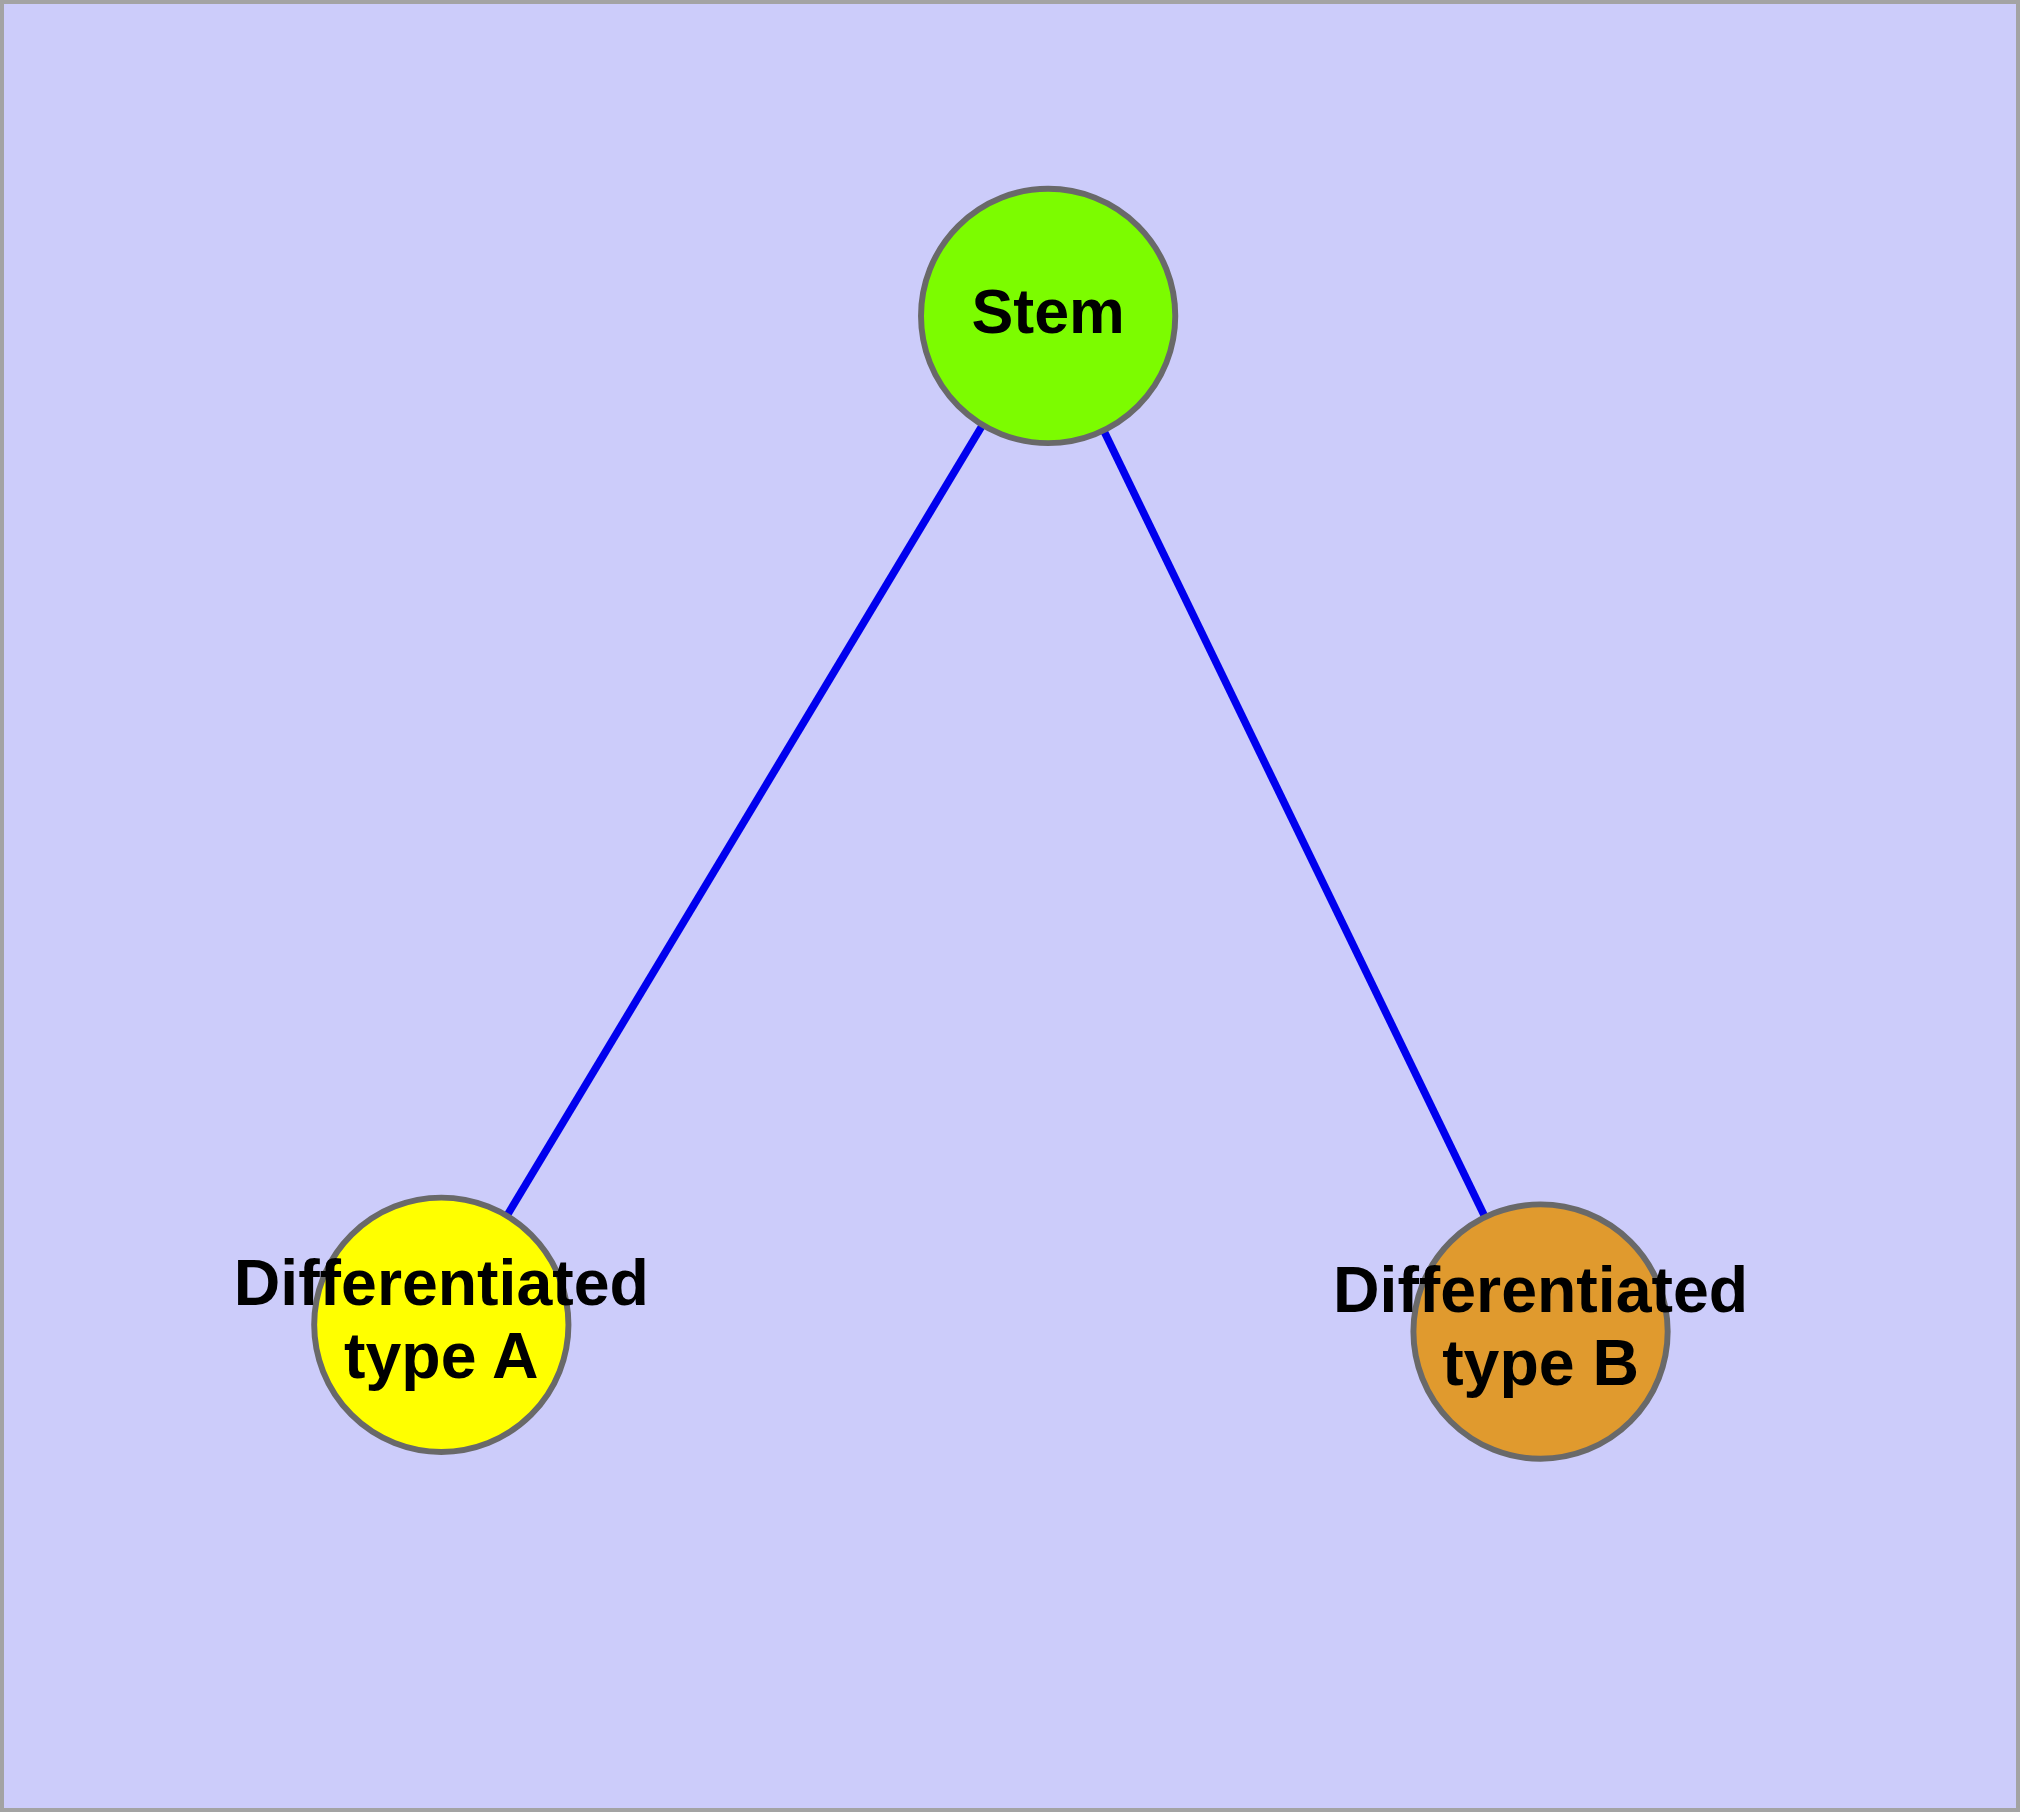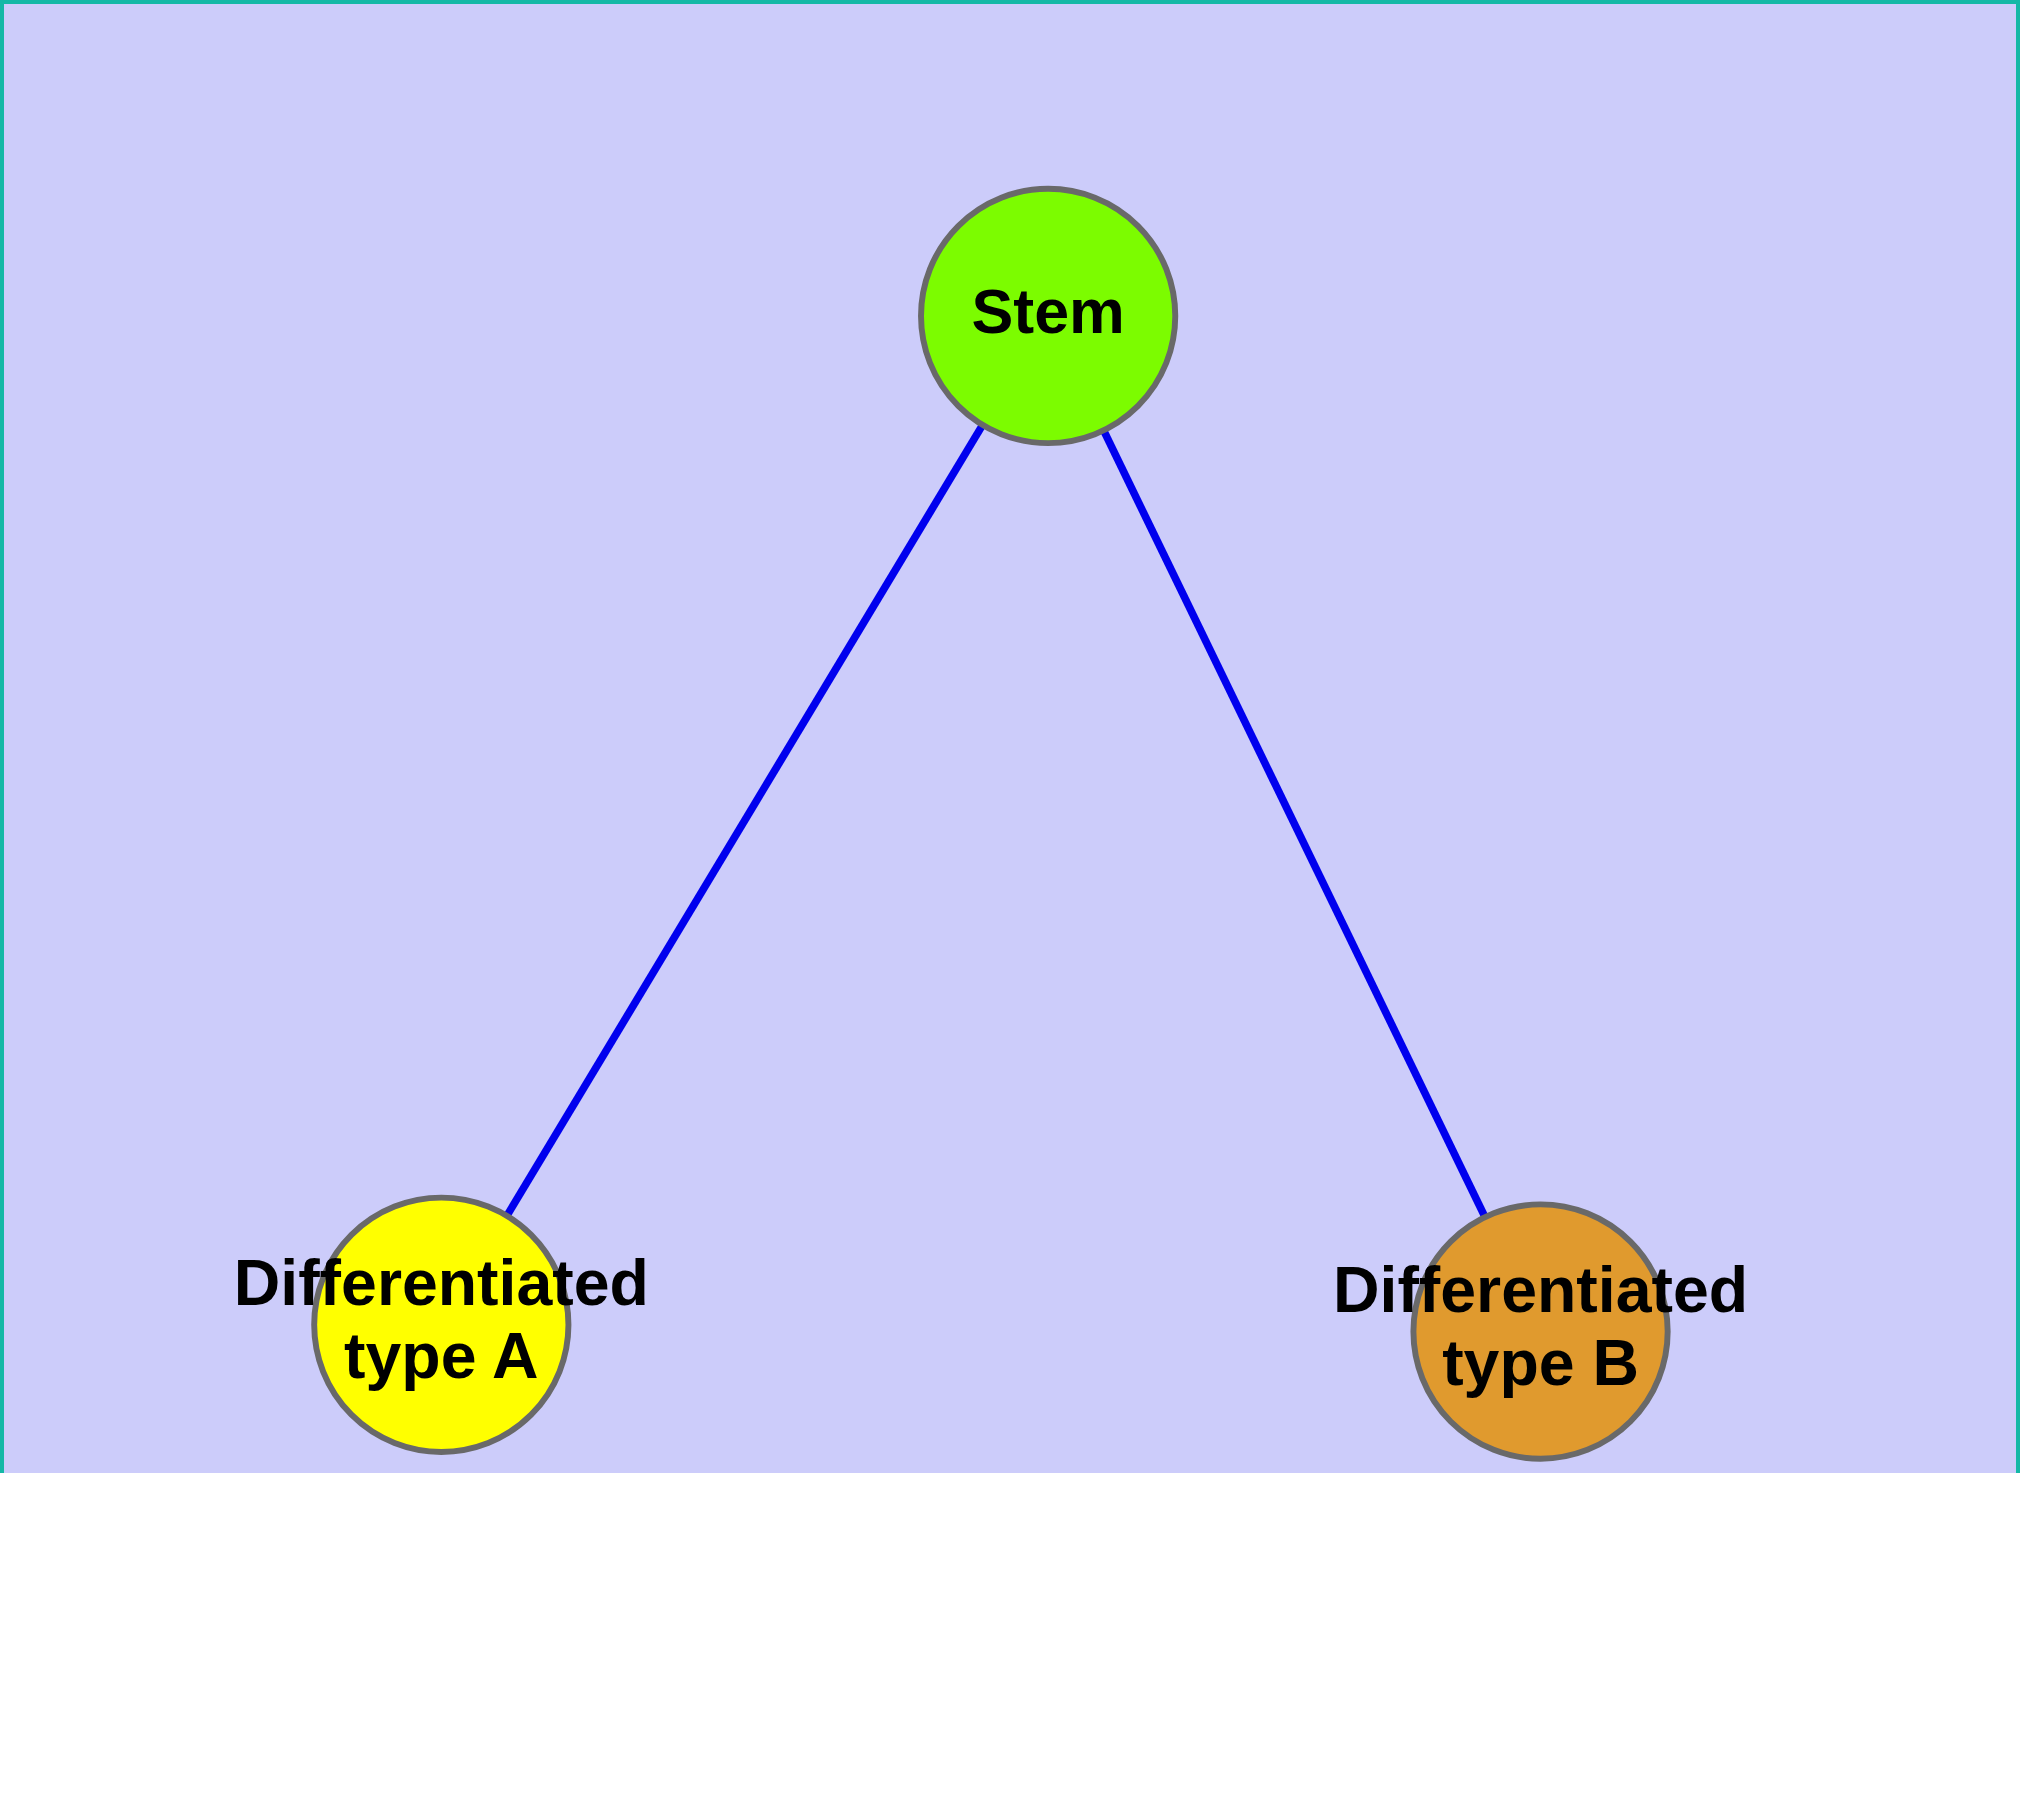--- a/index.html
+++ b/index.html
@@ -4,22 +4,22 @@
 <title>Cell Differentiation Graph</title>
 <style>
   html, body {
     margin: 0;
     padding: 0;
     background: #ffffff;
   }
   #canvas {
     position: relative;
     width: 2021px;
-    height: 1473px;
-    background: #14b8a6;
+    height: 1812px;
+    background: #a3a3a3;
     overflow: hidden;
     font-family: "Liberation Sans", sans-serif;
     text-decoration: underline;
   }
   #plot-area {
     position: absolute;
     left: 4.2px;
     top: 4.2px;
     width: 2012px;
     height: 1804px;

